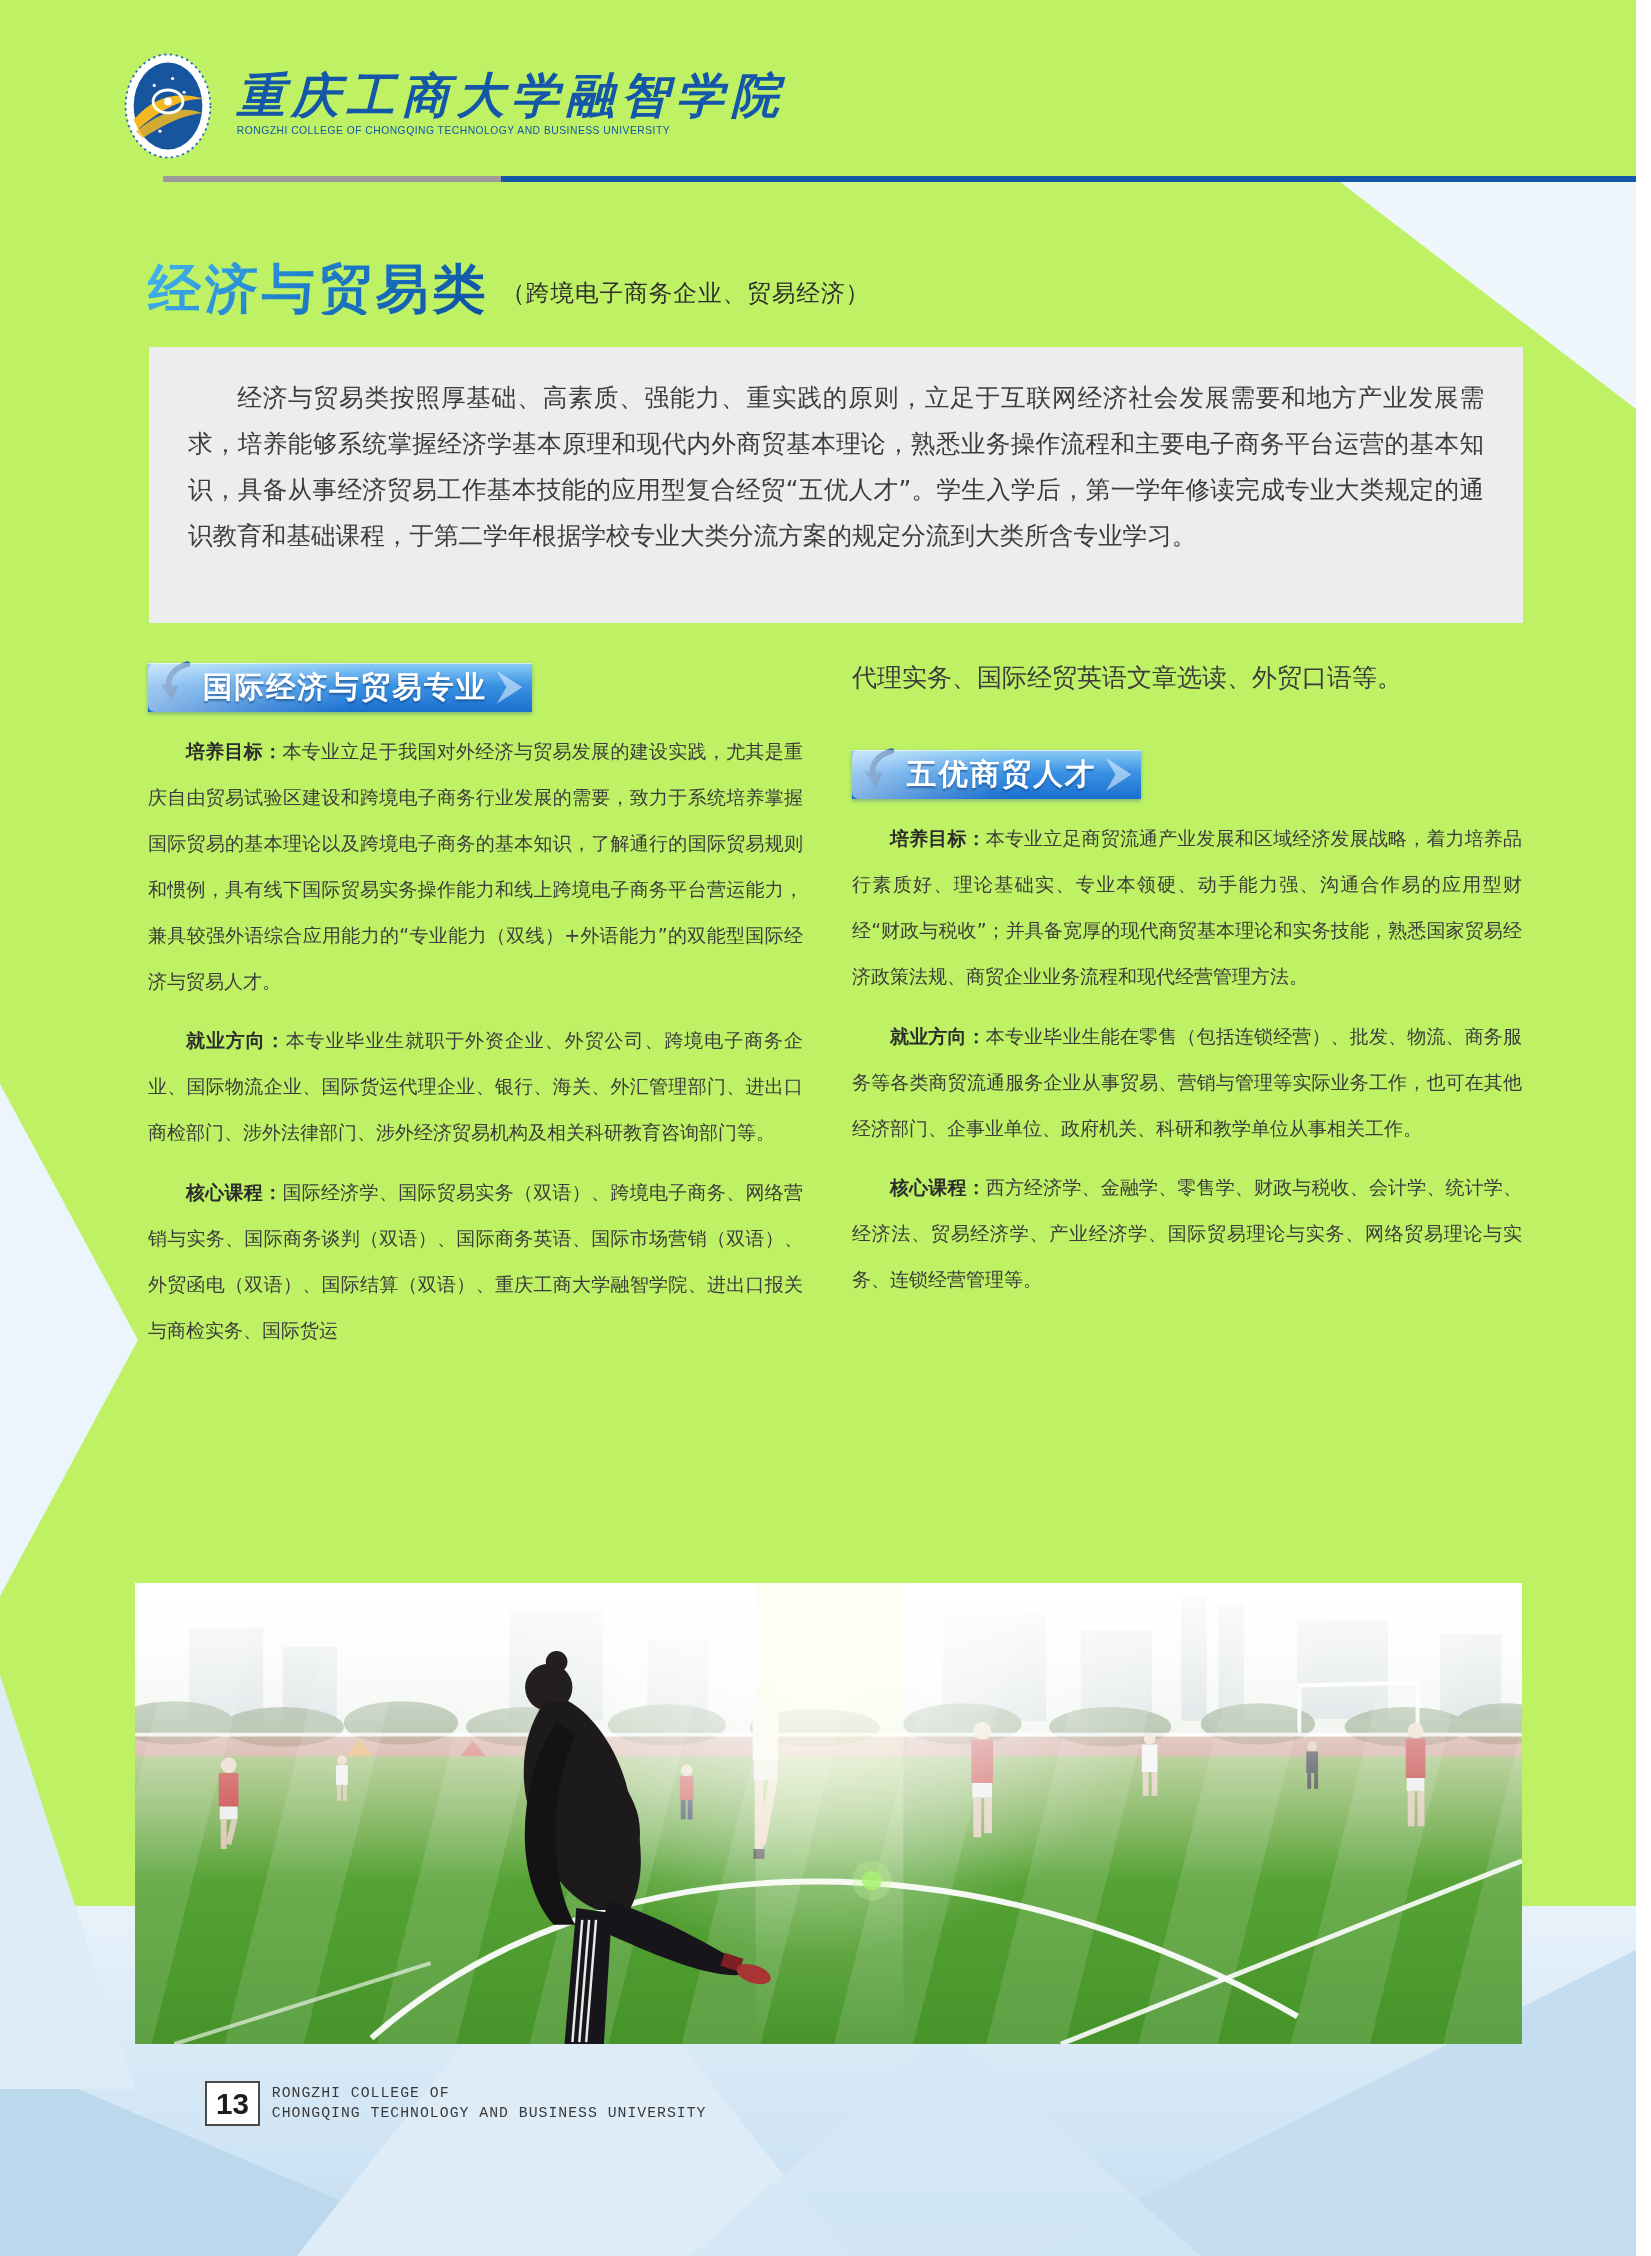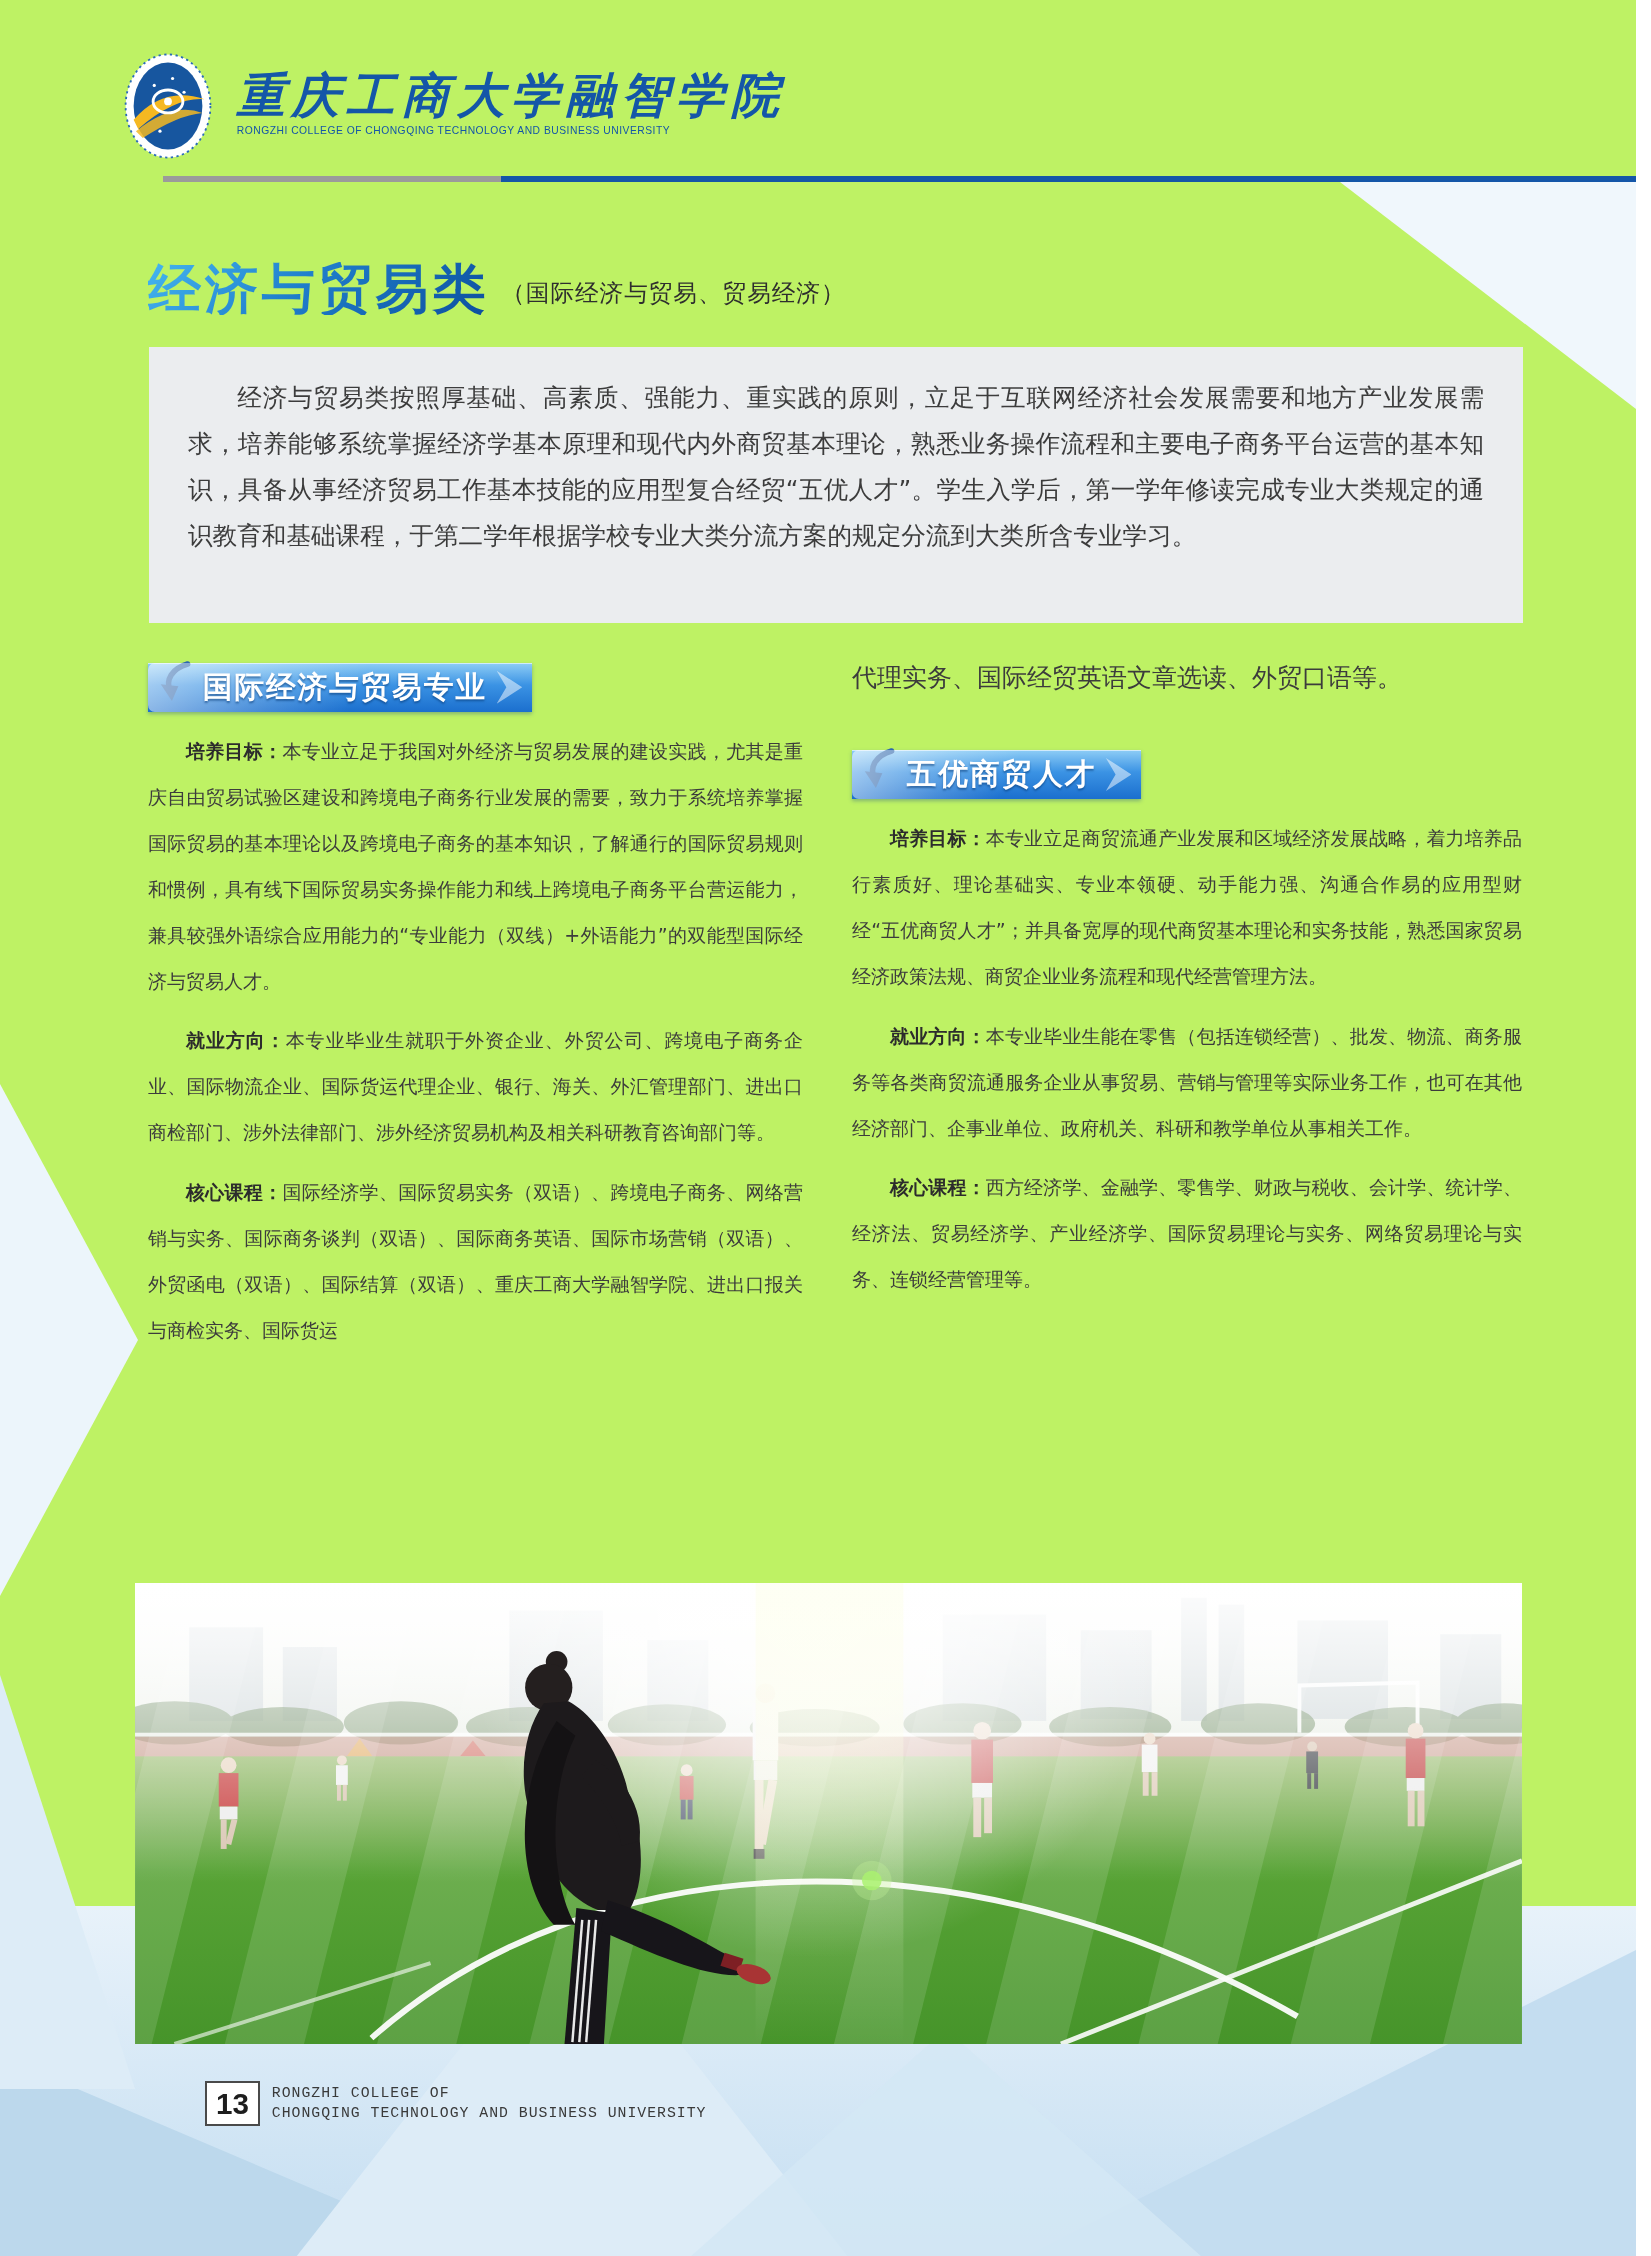--- a/index.html
+++ b/index.html
@@ -139,21 +139,21 @@
       <div class="college-en">RONGZHI COLLEGE OF CHONGQING TECHNOLOGY AND BUSINESS UNIVERSITY</div>
     </div>
   </div>
   <div class="header-rule">
     <span class="rule-gray"></span>
     <span class="rule-blue"></span>
   </div>
 
   <div class="title-row">
     <span class="page-title">经济与贸易类</span>
-    <span class="page-subtitle">（国际经济与贸易、贸易经济）</span>
+    <span class="page-subtitle">（跨境电子商务企业、贸易经济）</span>
   </div>
 
   <div class="intro-box">
     <p class="intro-text">经济与贸易类按照厚基础、高素质、强能力、重实践的原则，立足于互联网经济社会发展需要和地方产业发展需求，培养能够系统掌握经济学基本原理和现代内外商贸基本理论，熟悉业务操作流程和主要电子商务平台运营的基本知识，具备从事经济贸易工作基本技能的应用型复合经贸“五优人才”。学生入学后，第一学年修读完成专业大类规定的通识教育和基础课程，于第二学年根据学校专业大类分流方案的规定分流到大类所含专业学习。</p>
   </div>
 
   <div class="columns">
 
     <div class="col-left">
       <div class="badge">
@@ -176,21 +176,21 @@
       <div class="badge">
         <span class="badge-arrow">
           <svg viewBox="0 0 40 48" width="37" height="47">
             <path d="M32 4 C15 9 8 21 13 33" fill="none" stroke="#2e67ad" stroke-width="6" stroke-linecap="round"></path>
             <path d="M3 26 L15 44 L22 28 Z" fill="#2e67ad"></path>
           </svg>
         </span>
         <span class="badge-label">五优商贸人才</span>
         <span class="badge-chevron"></span>
       </div>
-      <p class="body-par"><b>培养目标：</b><span>本专业立足商贸流通产业发展和区域经济发展战略，着力培养品行素质好、理论基础实、专业本领硬、动手能力强、沟通合作易的应用型财经“五优商贸人才”；并具备宽厚的现代商贸基本理论和实务技能，熟悉国家贸易经济政策法规、商贸企业业务流程和现代经营管理方法。</span></p>
+      <p class="body-par"><b>培养目标：</b><span>本专业立足商贸流通产业发展和区域经济发展战略，着力培养品行素质好、理论基础实、专业本领硬、动手能力强、沟通合作易的应用型财经“财政与税收”；并具备宽厚的现代商贸基本理论和实务技能，熟悉国家贸易经济政策法规、商贸企业业务流程和现代经营管理方法。</span></p>
       <p class="body-par"><b>就业方向：</b><span>本专业毕业生能在零售（包括连锁经营）、批发、物流、商务服务等各类商贸流通服务企业从事贸易、营销与管理等实际业务工作，也可在其他经济部门、企事业单位、政府机关、科研和教学单位从事相关工作。</span></p>
       <p class="body-par"><b>核心课程：</b><span>西方经济学、金融学、零售学、财政与税收、会计学、统计学、经济法、贸易经济学、产业经济学、国际贸易理论与实务、网络贸易理论与实务、连锁经营管理等。</span></p>
     </div>
   </div>
 
   <figure class="photo">
     <svg viewBox="0 0 1408 468" width="1387" height="461">
       <defs>
         <linearGradient id="skyGrad" x1="0" y1="0" x2="0" y2="1">
           <stop offset="0" stop-color="#ffffff"></stop>

